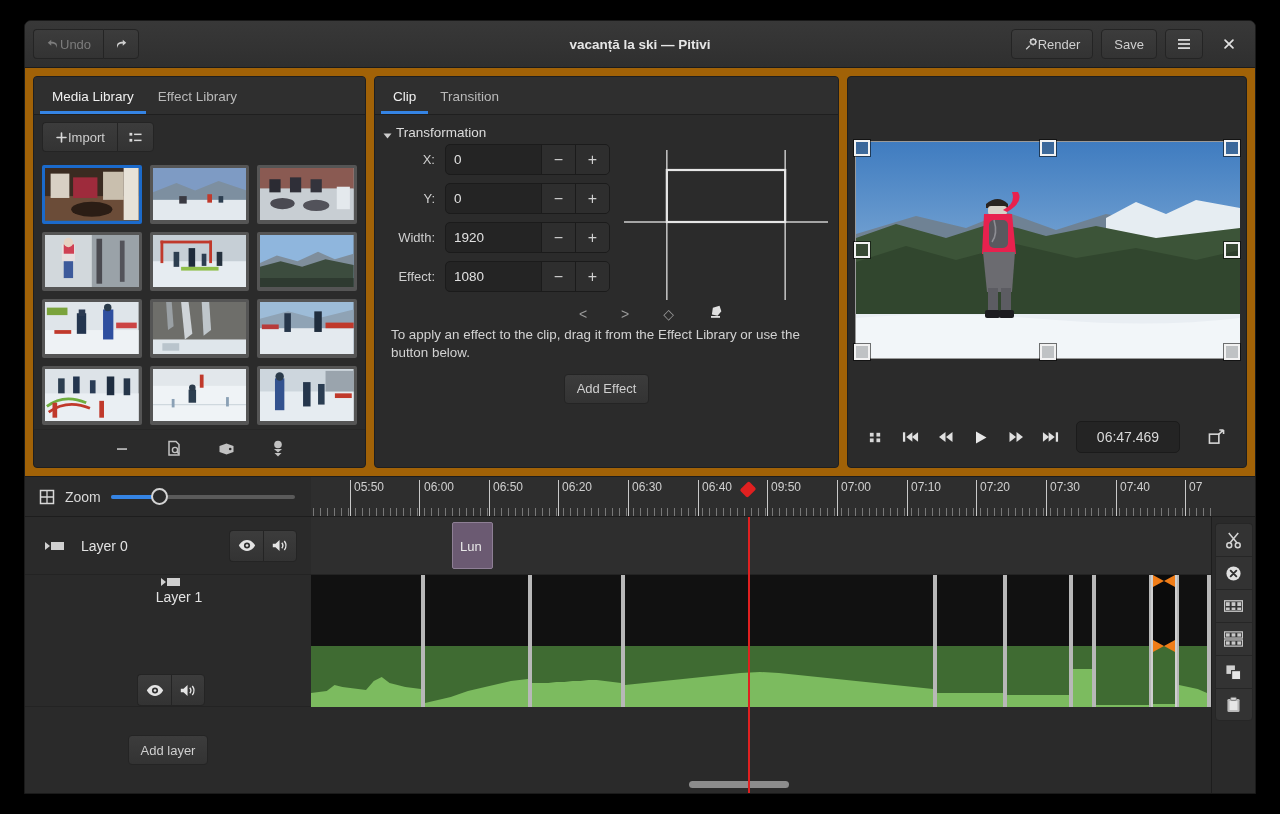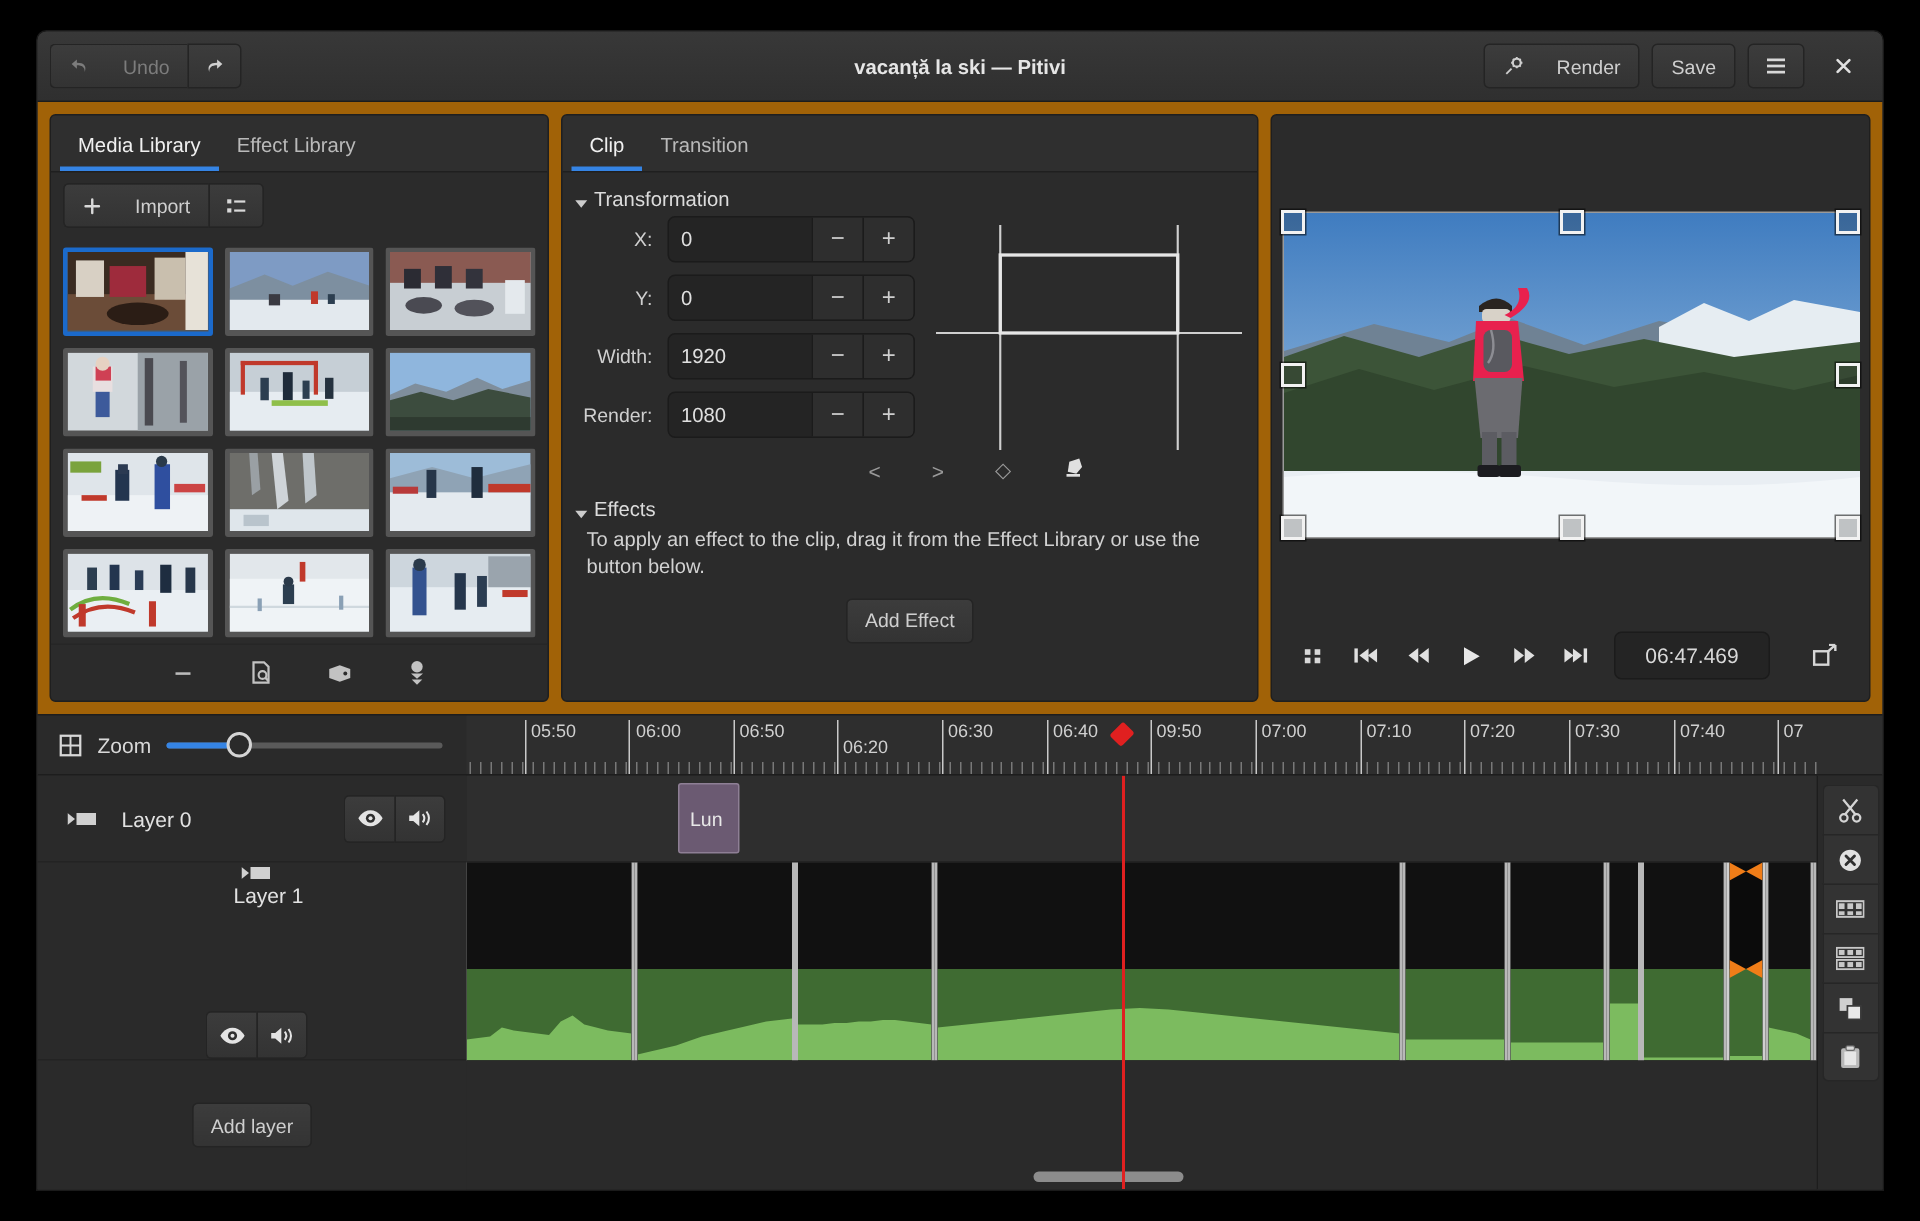--- a/index.html
+++ b/index.html
@@ -39,21 +39,21 @@
     font-weight: bold; font-size: 13.5px; color: #e6e6e6;
     pointer-events: none;
   }
   .btn {
     background: linear-gradient(#3c3c3c, #333);
     border: 1px solid #242424;
     border-radius: 4px;
     color: #cfcfcf;
     height: 30px;
     padding: 0 12px;
-    display: flex; align-items: center; justify-content: center; gap: 22px;
+    display: flex; align-items: center; justify-content: center; gap: 0;
     font-size: 13px;
     cursor: default;
     white-space: nowrap;
   }
   .btn.disabled { color: #7c7c7c; }
   .linked { display: flex; }
   .linked .btn:first-child { border-radius: 4px 0 0 4px; border-right-width: 0; }
   .linked .btn:last-child  { border-radius: 0 4px 4px 0; }
   .btn.icon-only { padding: 0 10px; min-width: 34px; }
   .btn.flat { background: none; border-color: transparent; }
@@ -631,21 +631,21 @@
             </div>
             <div class="fieldrow">
               <div class="fieldlabel">Width:</div>
               <div class="spin">
                 <div class="val">1920</div>
                 <div class="sbtn">−</div>
                 <div class="sbtn">+</div>
               </div>
             </div>
             <div class="fieldrow">
-              <div class="fieldlabel">Render:</div>
+              <div class="fieldlabel">Effect:</div>
               <div class="spin">
                 <div class="val">1080</div>
                 <div class="sbtn">−</div>
                 <div class="sbtn">+</div>
               </div>
             </div>
           </div>
 
           <div class="xform-canvas">
             <svg width="100%" height="150" viewBox="0 0 200 150" preserveAspectRatio="none">
@@ -662,24 +662,20 @@
           <span class="k">&gt;</span>
           <span class="k">◇</span>
           <span class="k">
             <svg width="16" height="14" viewBox="0 0 16 14">
               <path d="M6 2 L13 2 L13 8 L8 11 L3 8 Z" fill="#e0e0e0" transform="rotate(-18 8 6)"></path>
               <rect x="3" y="11" width="9" height="1.8" fill="#e0e0e0"></rect>
             </svg>
           </span>
         </div>
 
-        <div class="expander">
-          <span class="tri"></span>
-          <span>Effects</span>
-        </div>
         <div class="effects-desc">To apply an effect to the clip, drag it from the Effect Library or use the button below.</div>
         <div class="addeffect-wrap">
           <div class="btn">
             <span>Add Effect</span>
           </div>
         </div>
       </div>
     </div>
 
     <div class="viewer">
@@ -920,21 +916,21 @@
           <div class="tick minor" style="left: 884.7px;"></div>
           <div class="tick minor" style="left: 891.6px;"></div>
           <div class="tick minor" style="left: 898.6px;"></div>
           <div class="tick major" style="left: 39px;"></div>
           <div class="lab" style="left: 39px;">05:50</div>
           <div class="tick major" style="left: 108px;"></div>
           <div class="lab" style="left: 109px;">06:00</div>
           <div class="tick major" style="left: 178px;"></div>
           <div class="lab" style="left: 178px;">06:50</div>
           <div class="tick major" style="left: 247px;"></div>
-          <div class="lab" style="left: 247px; margin-top: 11px;">06:20</div>
+          <div class="lab" style="left: 247px;">06:20</div>
           <div class="tick major" style="left: 317px;"></div>
           <div class="lab" style="left: 317px;">06:30</div>
           <div class="tick major" style="left: 387px;"></div>
           <div class="lab" style="left: 387px;">06:40</div>
           <div class="tick major" style="left: 456px;"></div>
           <div class="lab" style="left: 456px;">09:50</div>
           <div class="tick major" style="left: 526px;"></div>
           <div class="lab" style="left: 526px;">07:00</div>
           <div class="tick major" style="left: 596px;"></div>
           <div class="lab" style="left: 596px;">07:10</div>

